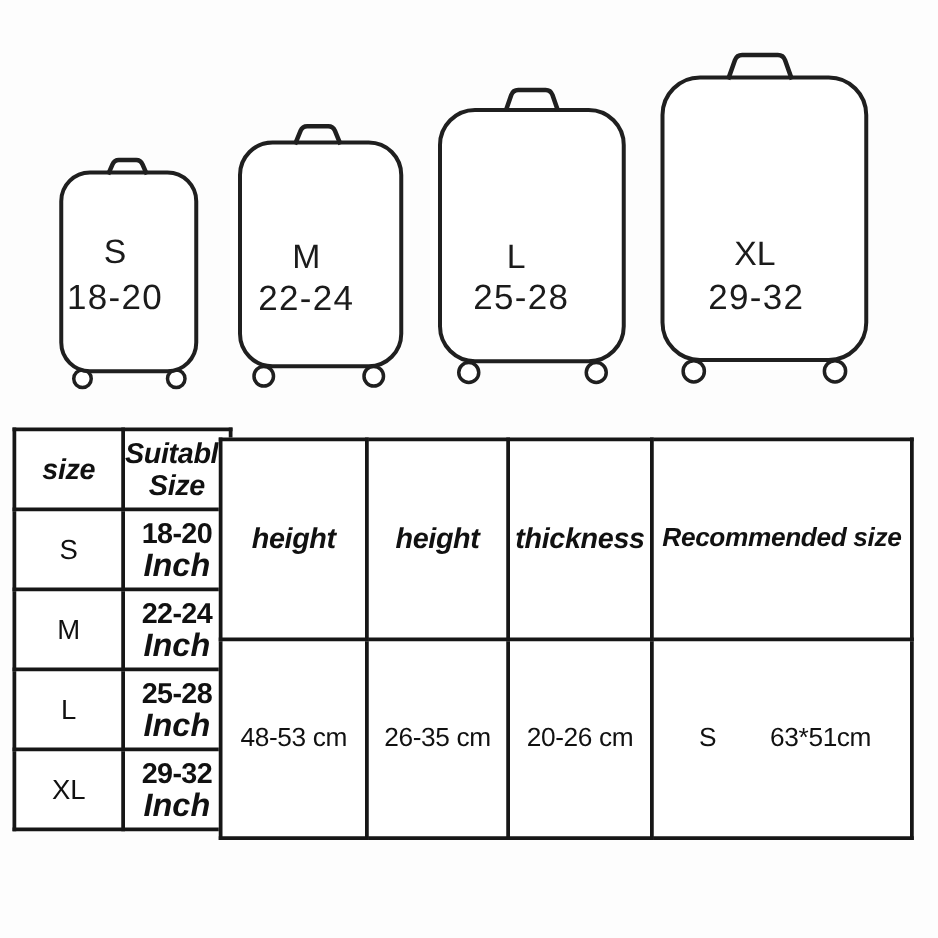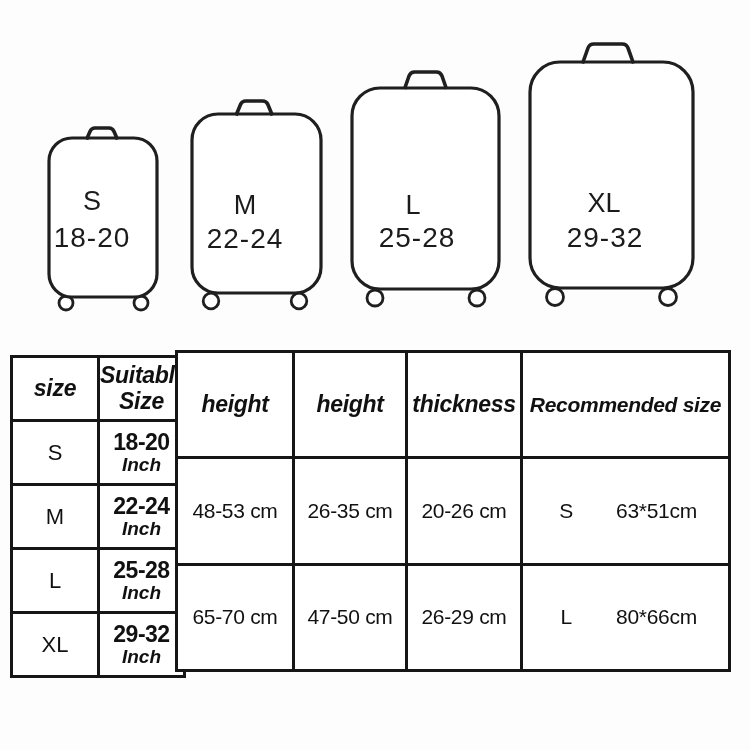--- a/index.html
+++ b/index.html
@@ -52,21 +52,21 @@
   }
   table.sheet th, table.sheet td {
     border: 3px solid #161616;
     text-align: center;
     vertical-align: middle;
     padding: 0;
     overflow: hidden;
   }
   #size-table {
     left: 10px;
-    top: 355px;
+    top: 342px;
     width: 173px;
     height: 322px;
   }
   #dimension-table {
     left: 175px;
     top: 350px;
     width: 553px;
     height: 322px;
   }
   tr.hdr-row { height: 64px; }
@@ -83,21 +83,21 @@
   th.hdr-recommended { font-size: 21px; }
 
   td.size-letter { font-size: 22px; font-weight: 400; }
   .range-num {
     font-size: 23px;
     font-weight: bold;
     letter-spacing: -0.5px;
     line-height: 1.0;
   }
   .range-unit {
-    font-size: 19px;
+    font-size: 26px;
     font-weight: bold;
     font-style: italic;
     line-height: 1.0;
     margin-top: 1px;
   }
   td.dim-cell { font-size: 21px; font-weight: 400; letter-spacing: -0.3px; }
   .rec-wrap {
     display: flex;
     justify-content: center;
     align-items: center;
@@ -207,25 +207,14 @@
     <td class="dim-cell">48-53 cm</td>
     <td class="dim-cell">26-35 cm</td>
     <td class="dim-cell">20-26 cm</td>
     <td class="dim-cell">
       <div class="rec-wrap">
         <span class="rec-size">S</span>
         <span class="rec-dim">63*51cm</span>
       </div>
     </td>
   </tr>
-  <tr class="data-row">
-    <td class="dim-cell">65-70 cm</td>
-    <td class="dim-cell">47-50 cm</td>
-    <td class="dim-cell">26-29 cm</td>
-    <td class="dim-cell">
-      <div class="rec-wrap">
-        <span class="rec-size">L</span>
-        <span class="rec-dim">80*66cm</span>
-      </div>
-    </td>
-  </tr>
 </tbody>
   </table>
 
 </body></html>

